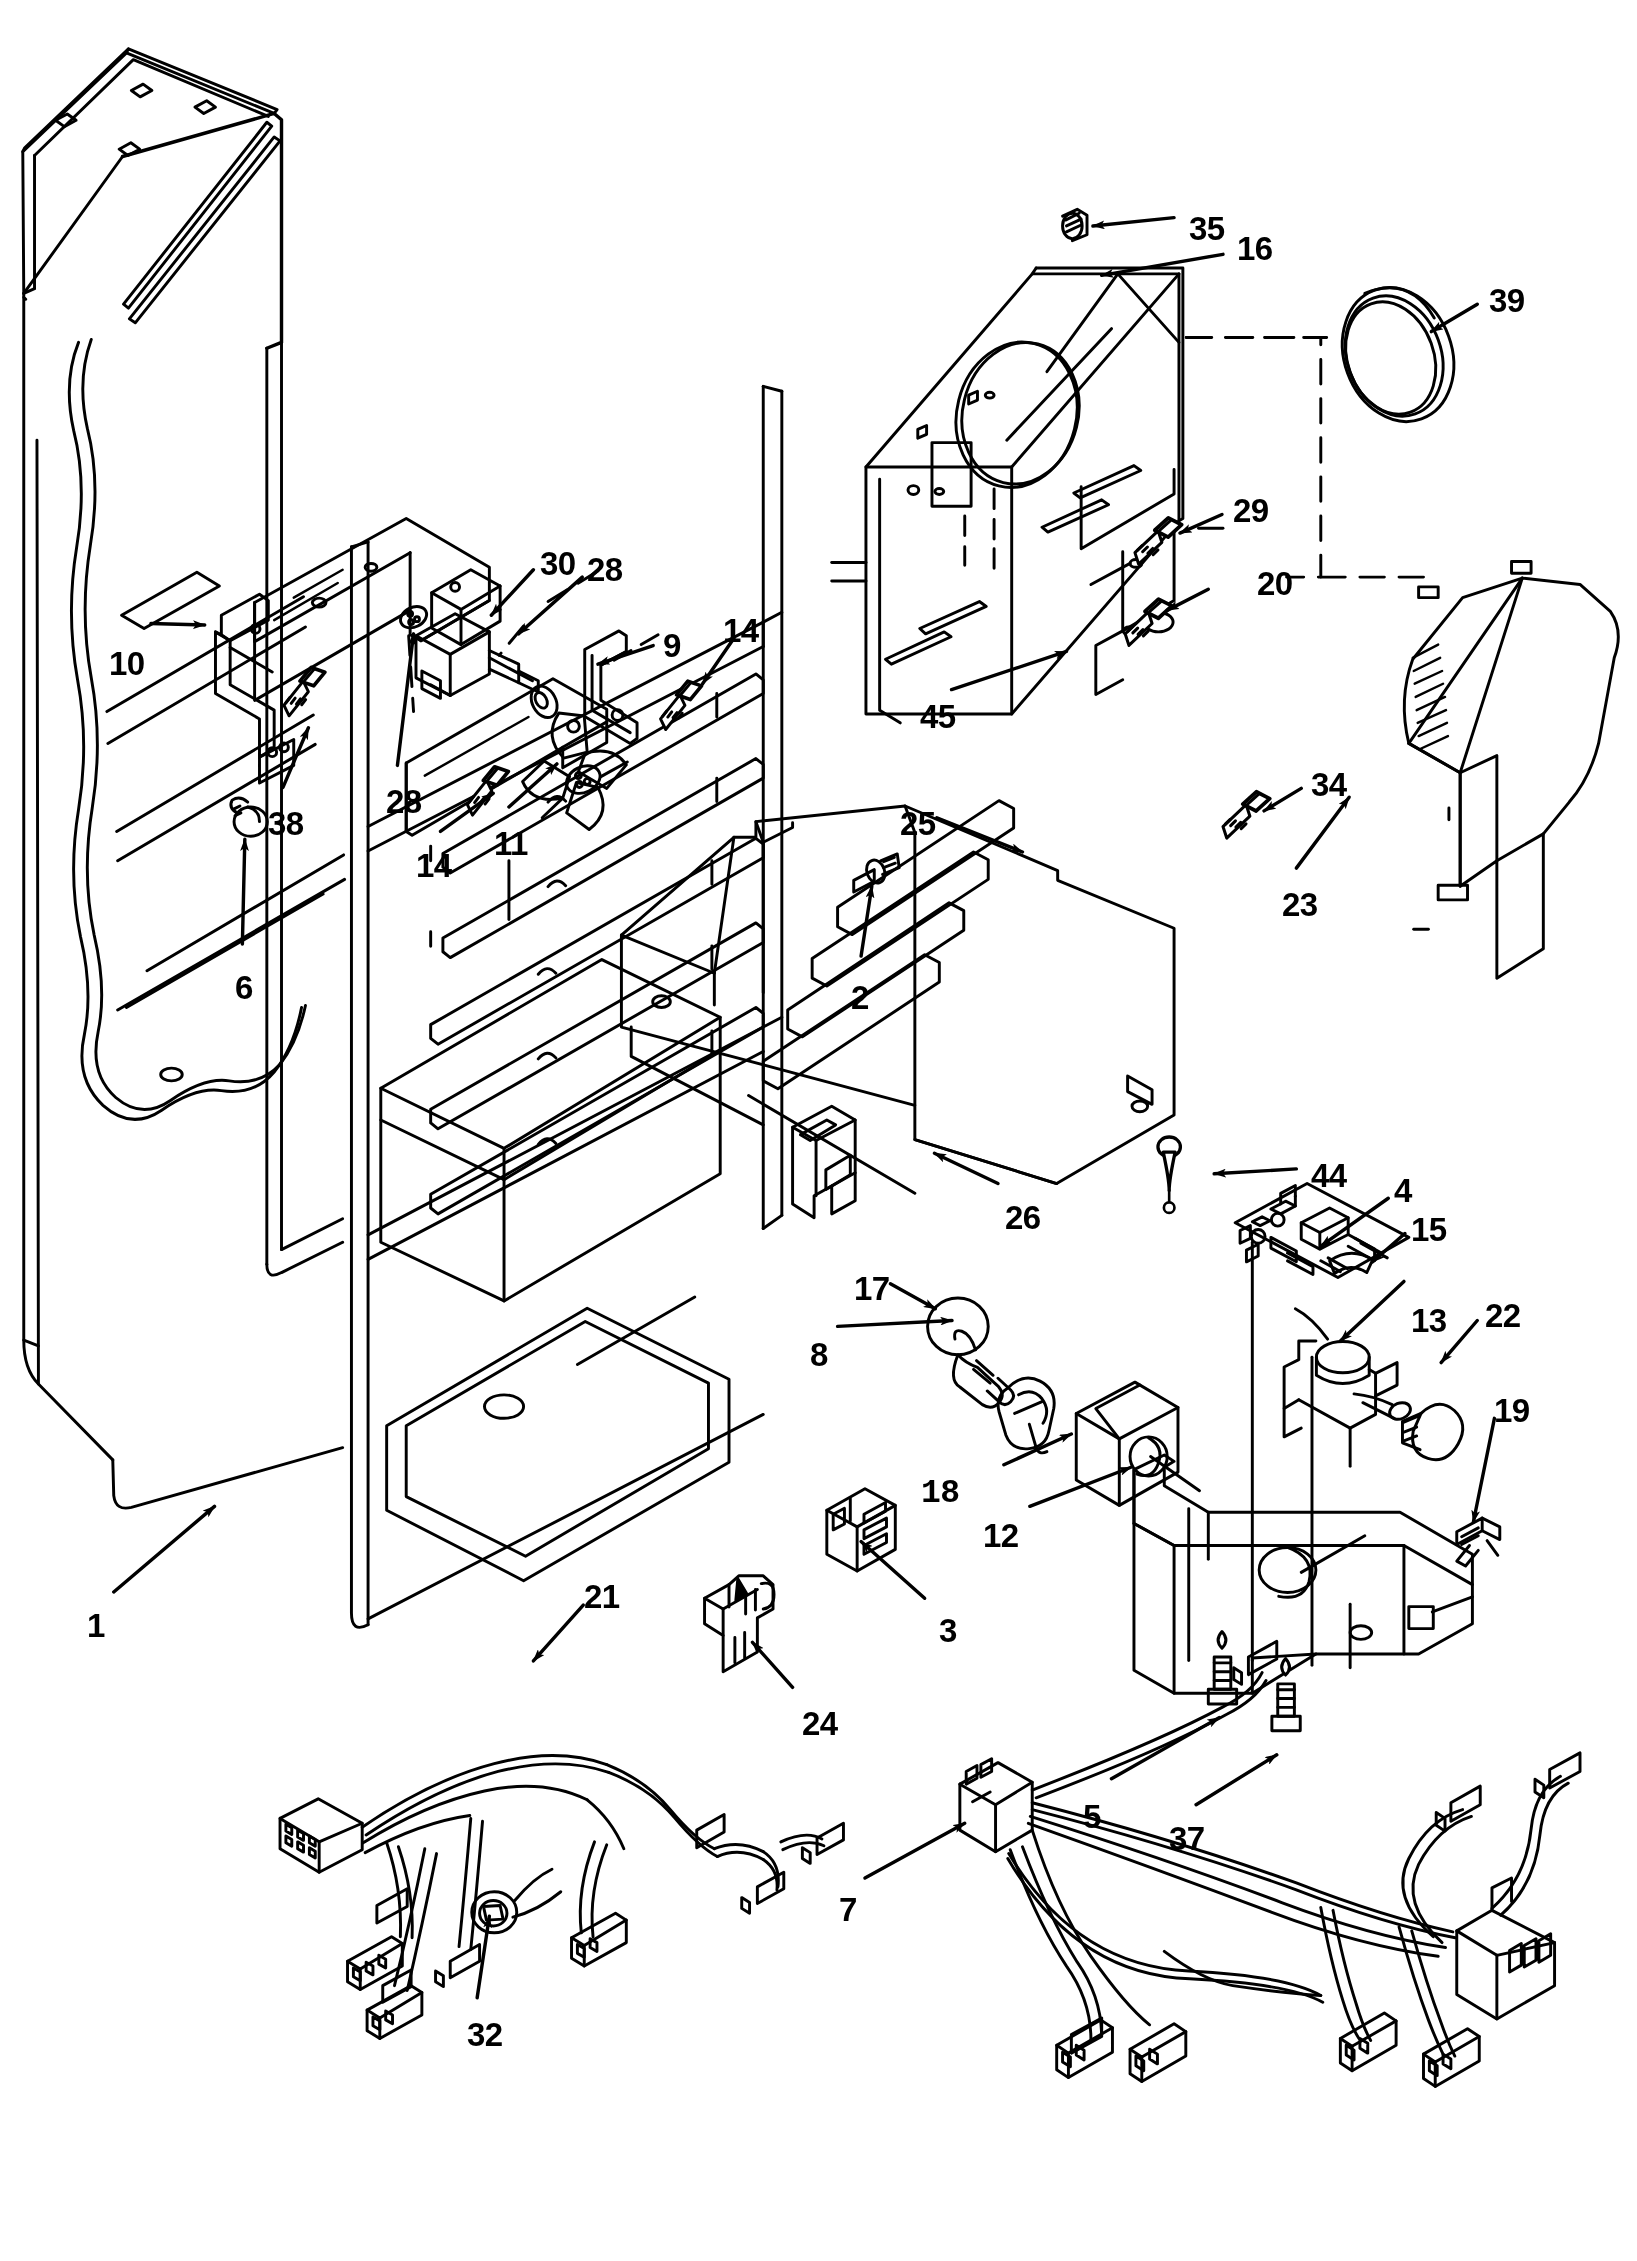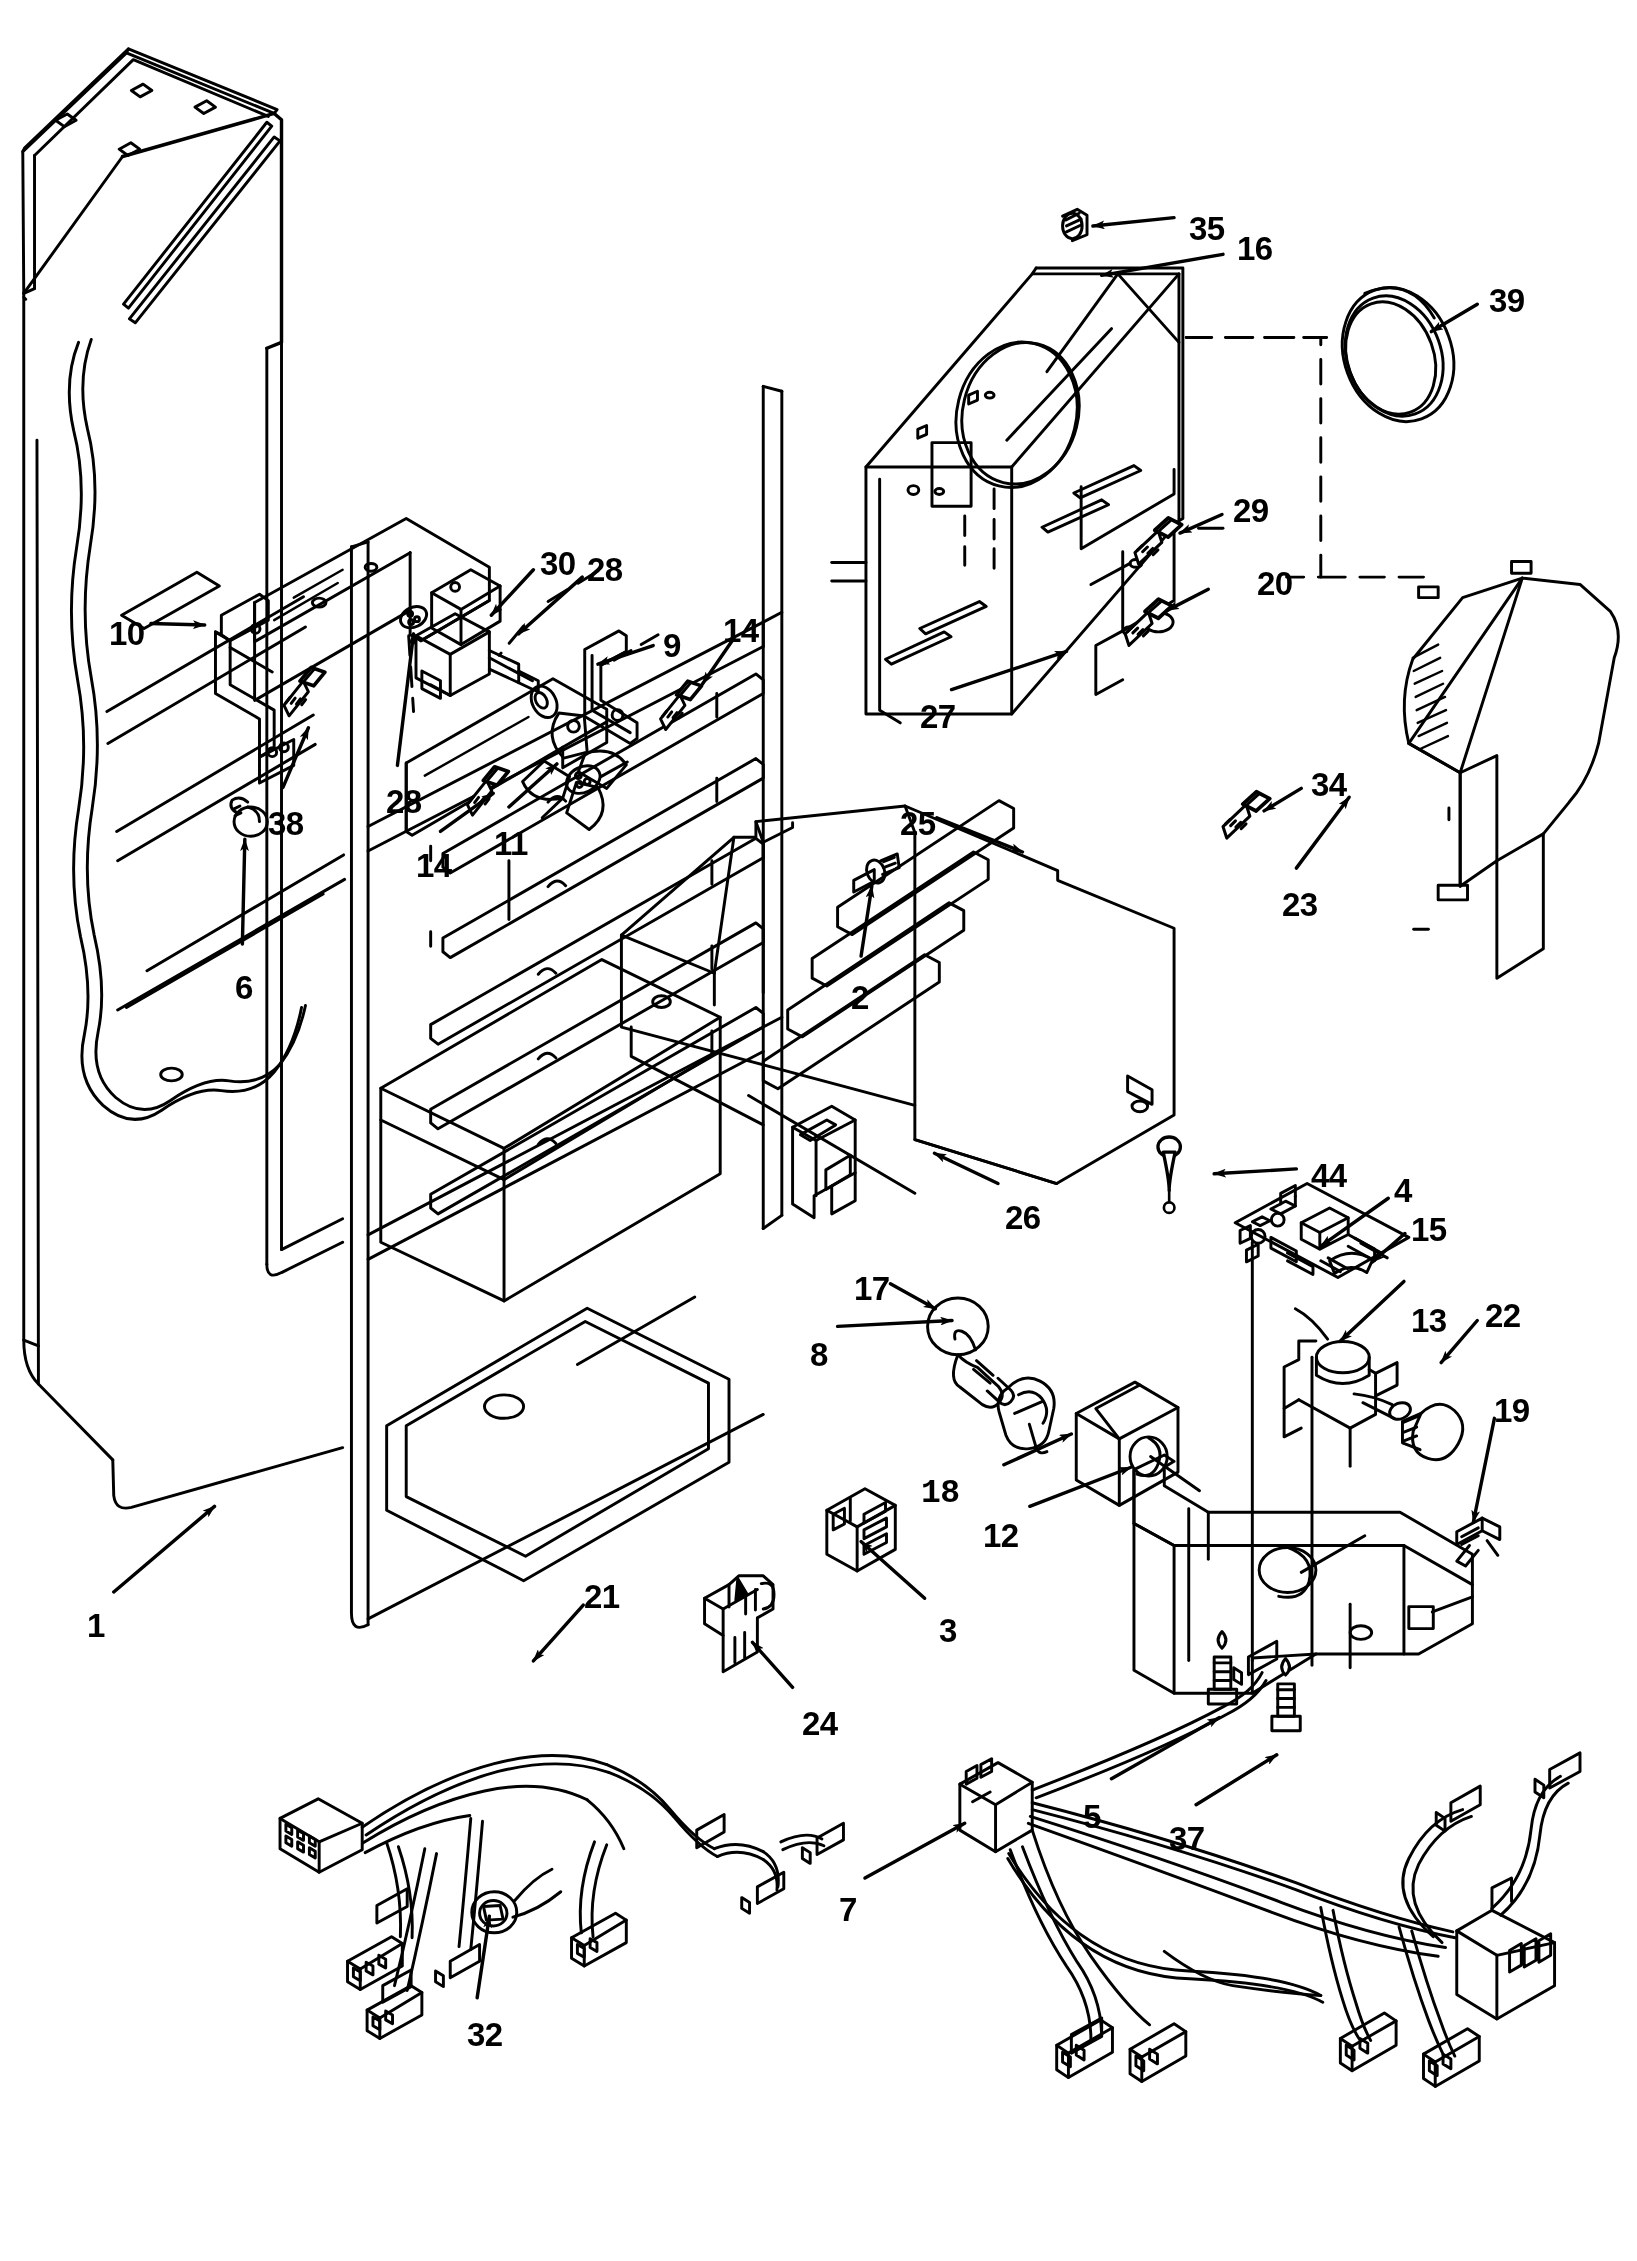--- a/index.html
+++ b/index.html
@@ -632,39 +632,39 @@
 
   <div class="callout" style="left:87px;  top:1609px;">1</div>
   <div class="callout" style="left:851px; top:981px;">2</div>
   <div class="callout" style="left:939px; top:1614px;">3</div>
   <div class="callout" style="left:1394px; top:1174px;">4</div>
   <div class="callout" style="left:1083px; top:1800px;">5</div>
   <div class="callout" style="left:235px;  top:971px;">6</div>
   <div class="callout" style="left:839px; top:1893px;">7</div>
   <div class="callout" style="left:810px; top:1338px;">8</div>
   <div class="callout" style="left:663px; top:629px;">9</div>
-  <div class="callout" style="left:109px;  top:617px;">10</div>
+  <div class="callout" style="left:109px;  top:647px;">10</div>
   <div class="callout" style="left:494px; top:827px;">11</div>
   <div class="callout" style="left:983px; top:1519px;">12</div>
   <div class="callout" style="left:1411px; top:1260px;margin-top:44px;">13</div>
   <div class="callout" style="left:723px; top:614px;">14</div>
   <div class="callout" style="left:416px; top:849px;">14</div>
   <div class="callout" style="left:1411px; top:1213px;">15</div>
   <div class="callout" style="left:1237px; top:232px;">16</div>
   <div class="callout" style="left:854px; top:1272px;">17</div>
   <div class="callout" style="left:921px; top:1477px;font-family:Liberation Mono, monospace;">18</div>
   <div class="callout" style="left:1494px; top:1394px;">19</div>
   <div class="callout" style="left:1218px; top:567px;margin-left:39px;">20</div>
   <div class="callout" style="left:584px; top:1580px;">21</div>
   <div class="callout" style="left:1485px; top:1299px;">22</div>
   <div class="callout" style="left:1282px; top:888px;">23</div>
   <div class="callout" style="left:802px; top:1707px;">24</div>
   <div class="callout" style="left:900px; top:807px;">25</div>
   <div class="callout" style="left:1005px; top:1201px;">26</div>
-  <div class="callout" style="left:920px; top:700px;">27</div>
+  <div class="callout" style="left:920px; top:700px;">45</div>
   <div class="callout" style="left:587px; top:553px;">28</div>
   <div class="callout" style="left:386px; top:785px;">28</div>
   <div class="callout" style="left:1233px; top:494px;">29</div>
   <div class="callout" style="left:540px; top:547px;">30</div>
   <div class="callout" style="left:1311px; top:1159px;">44</div>
   <div class="callout" style="left:467px;  top:2018px;">32</div>
   <div class="callout" style="left:1311px; top:768px;">34</div>
   <div class="callout" style="left:1189px; top:212px;">35</div>
   <div class="callout" style="left:1169px; top:1822px;">37</div>
   <div class="callout" style="left:268px;  top:807px;">38</div>

